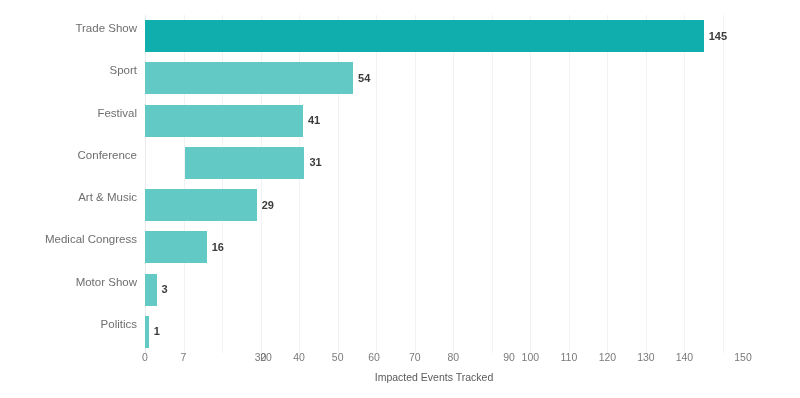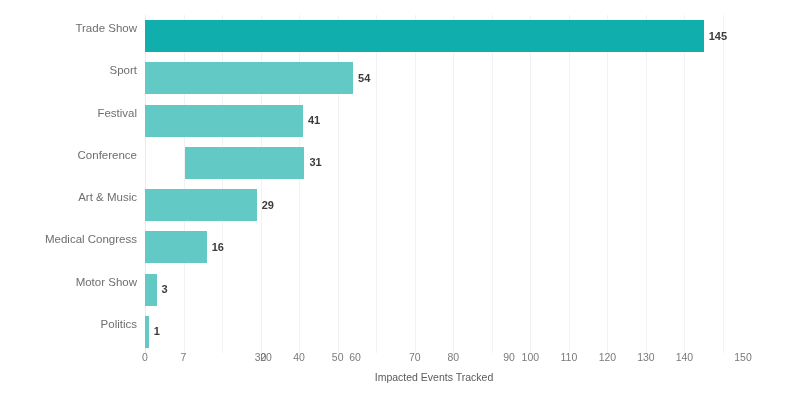--- a/index.html
+++ b/index.html
@@ -175,21 +175,21 @@
       <div class="cat-label" style="top: 276.625px;">Motor Show</div>
       <div class="cat-label" style="top: 318.875px;">Politics</div>
     </div>
   <div id="xticks">
       <div class="xtick" style="left: 145px;">0</div>
       <div class="xtick" style="left: 183.533px;">7</div>
       <div class="xtick" style="left: 222.067px; margin-left: 44px;">20</div>
       <div class="xtick" style="left: 260.6px;">30</div>
       <div class="xtick" style="left: 299.133px;">40</div>
       <div class="xtick" style="left: 337.667px;">50</div>
-      <div class="xtick" style="left: 355px;">60</div>
+      <div class="xtick" style="left: 374px;">60</div>
       <div class="xtick" style="left: 414.733px;">70</div>
       <div class="xtick" style="left: 453.267px;">80</div>
       <div class="xtick" style="left: 509px;">90</div>
       <div class="xtick" style="left: 530.333px;">100</div>
       <div class="xtick" style="left: 568.867px;">110</div>
       <div class="xtick" style="left: 607.4px;">120</div>
       <div class="xtick" style="left: 645.933px;">130</div>
       <div class="xtick" style="left: 684.467px;">140</div>
       <div class="xtick" style="left: 743px;">150</div>
     </div>

